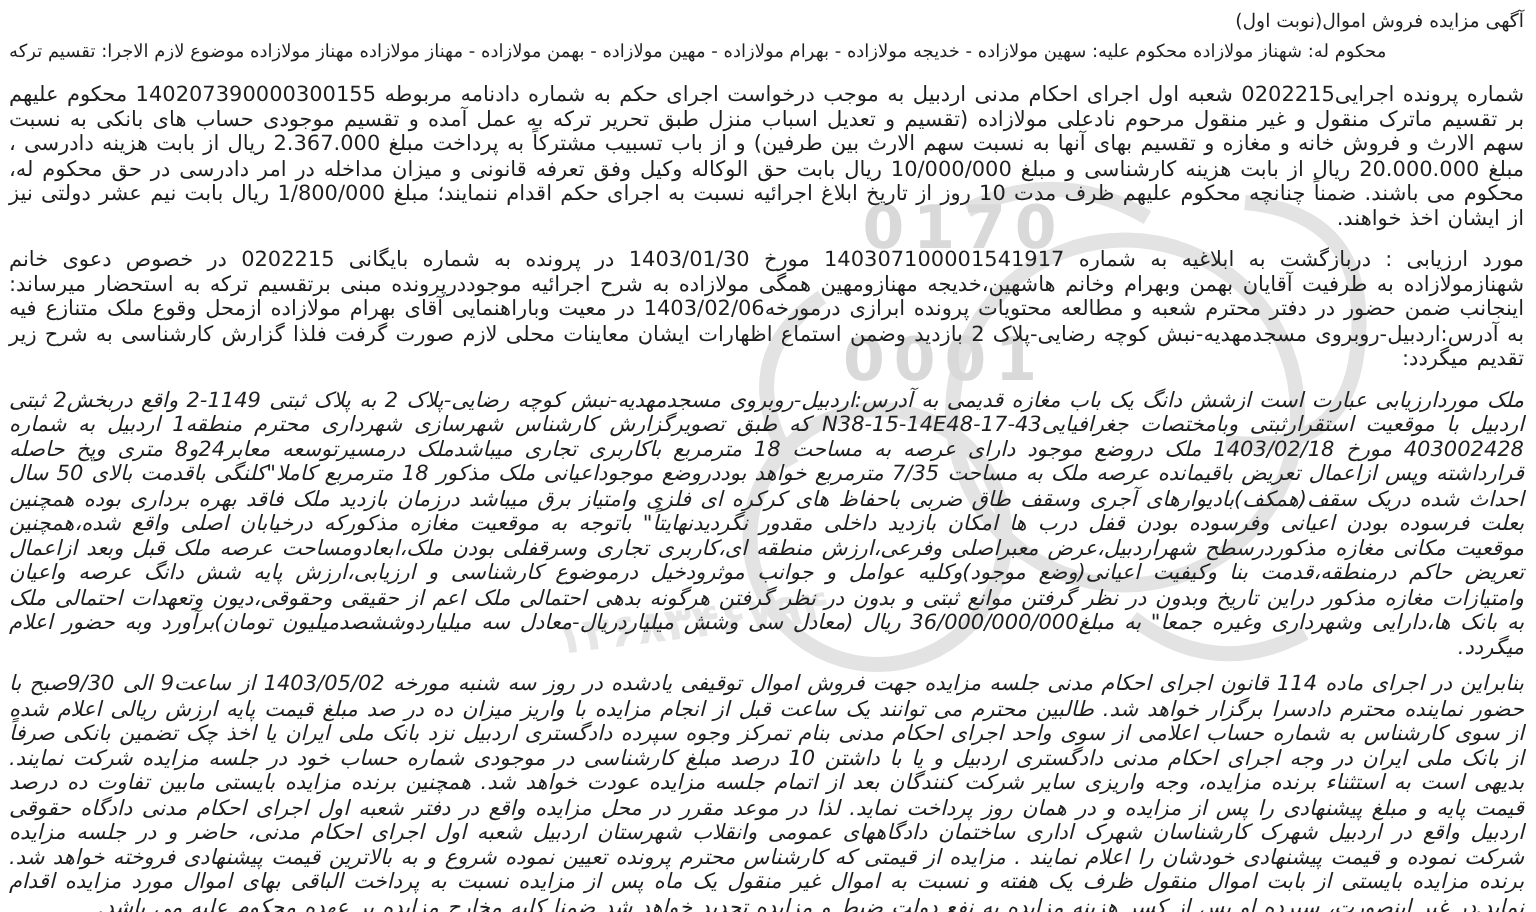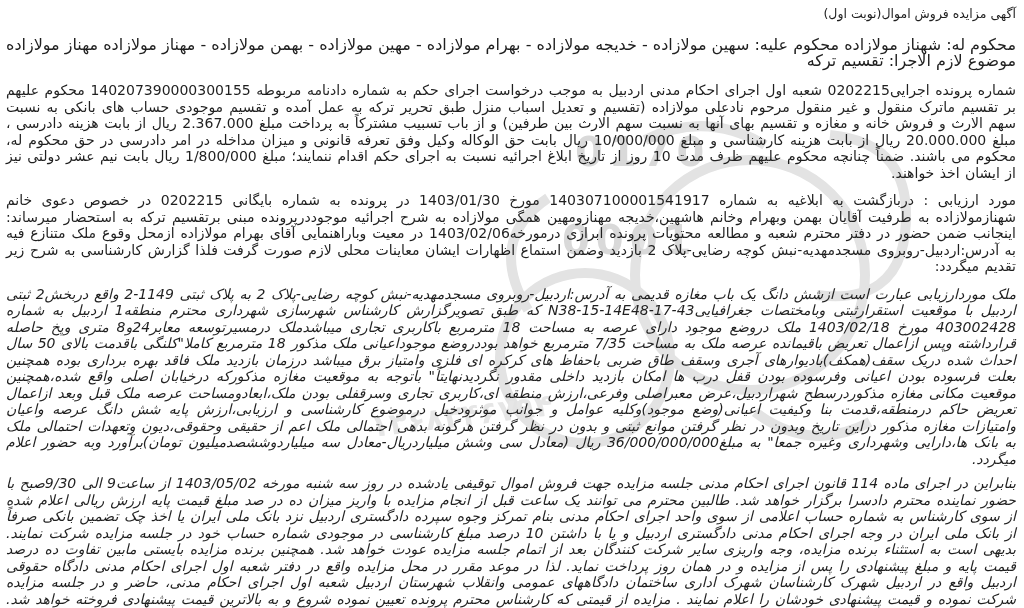--- a/index.html
+++ b/index.html
@@ -11,22 +11,22 @@
   .watermark{position:absolute;left:400px;top:80px;width:620px;height:430px;z-index:1;pointer-events:none;}
   .wm-digits{position:absolute;font-weight:bold;color:#d9d9d9;letter-spacing:6px;line-height:1;}
   .wm-d1{left:175px;top:52px;font-size:40px;}
   .wm-d2{left:162px;top:96px;font-size:40px;margin-top:44px;}
   .wm-diagonal{
     position:absolute;left:-30px;top:318px;transform:rotate(-7deg);
     font-size:30px;font-weight:bold;color:#e6e6e6;letter-spacing:5px;white-space:nowrap;
   }
   
   .content{position:relative;z-index:2;direction:rtl;padding:5px 8px 0 6px;}
-  .title{font-size:12.5px;line-height:17px;text-align:right;margin:0 0 15px 0;}
-  .line{font-size:16px;line-height:16px;text-align:right;margin:0 0 13px 0;}
+  .title{font-size:12.5px;line-height:17px;text-align:right;margin:0 0 4px 0;}
+  .line{font-size:12px;line-height:16px;text-align:left;margin:0 0 13px 0;}
   .para{
     font-size:14px;line-height:16.5px;margin:0 0 11px 0;
     text-align:justify;text-align-last:right;word-spacing:1px;
   }
   .para.referral{margin-bottom:26px;}
   .para.tight{margin-bottom:8px;font-style:italic;}
   .signature{font-size:17px;line-height:16px;text-align:center;margin:30px 74px 0 0;}
 </style>
 </head>
 <body>

